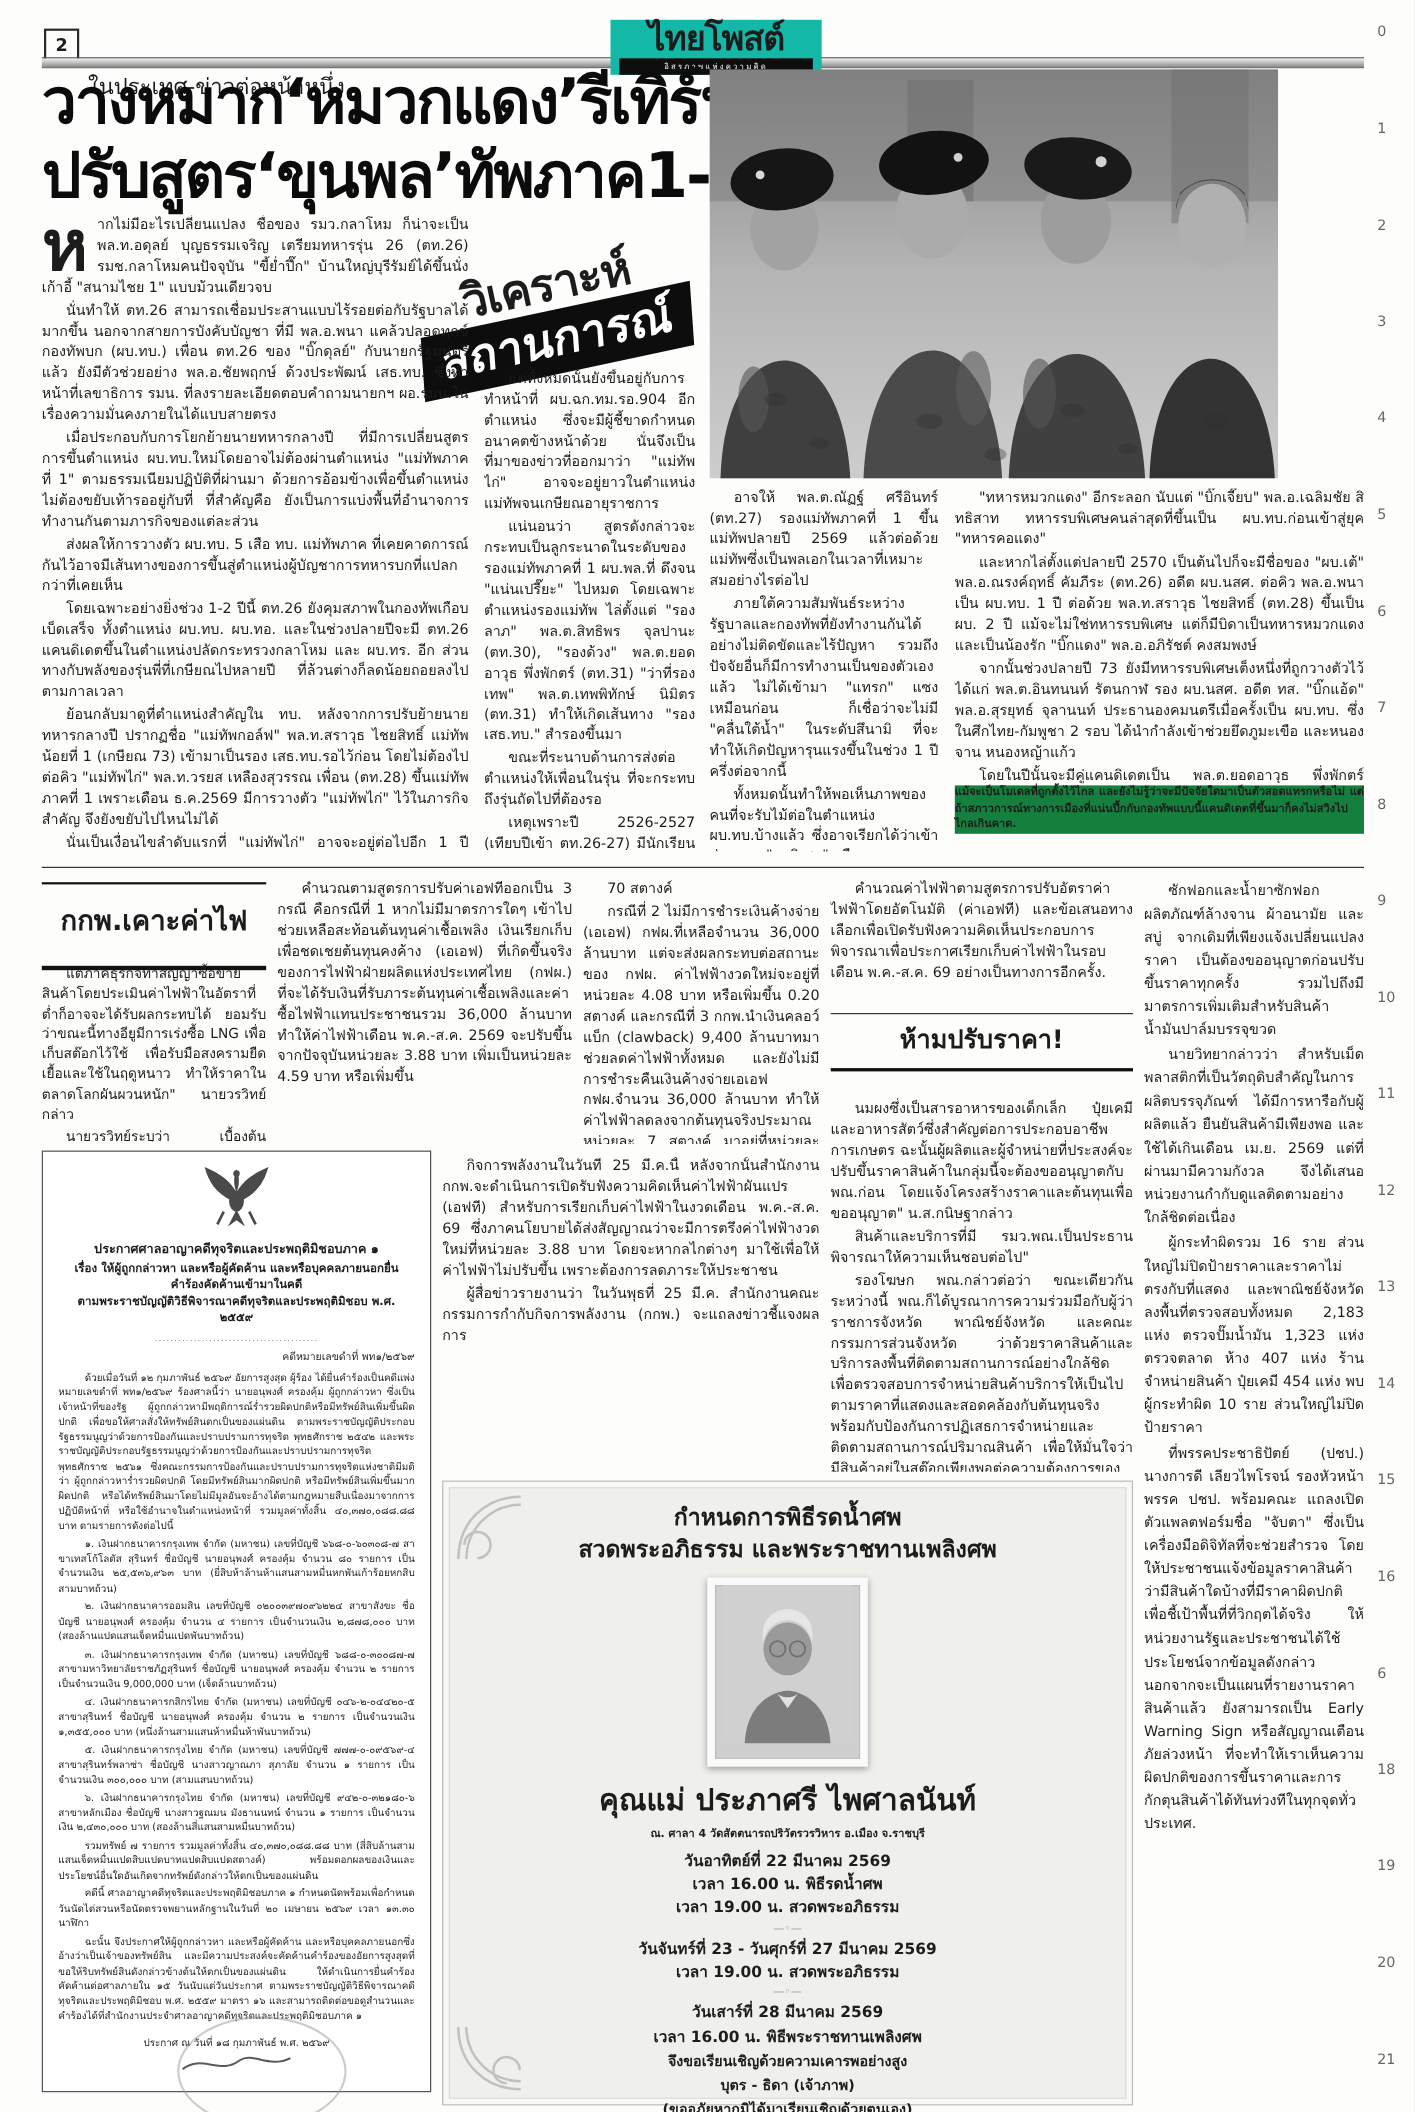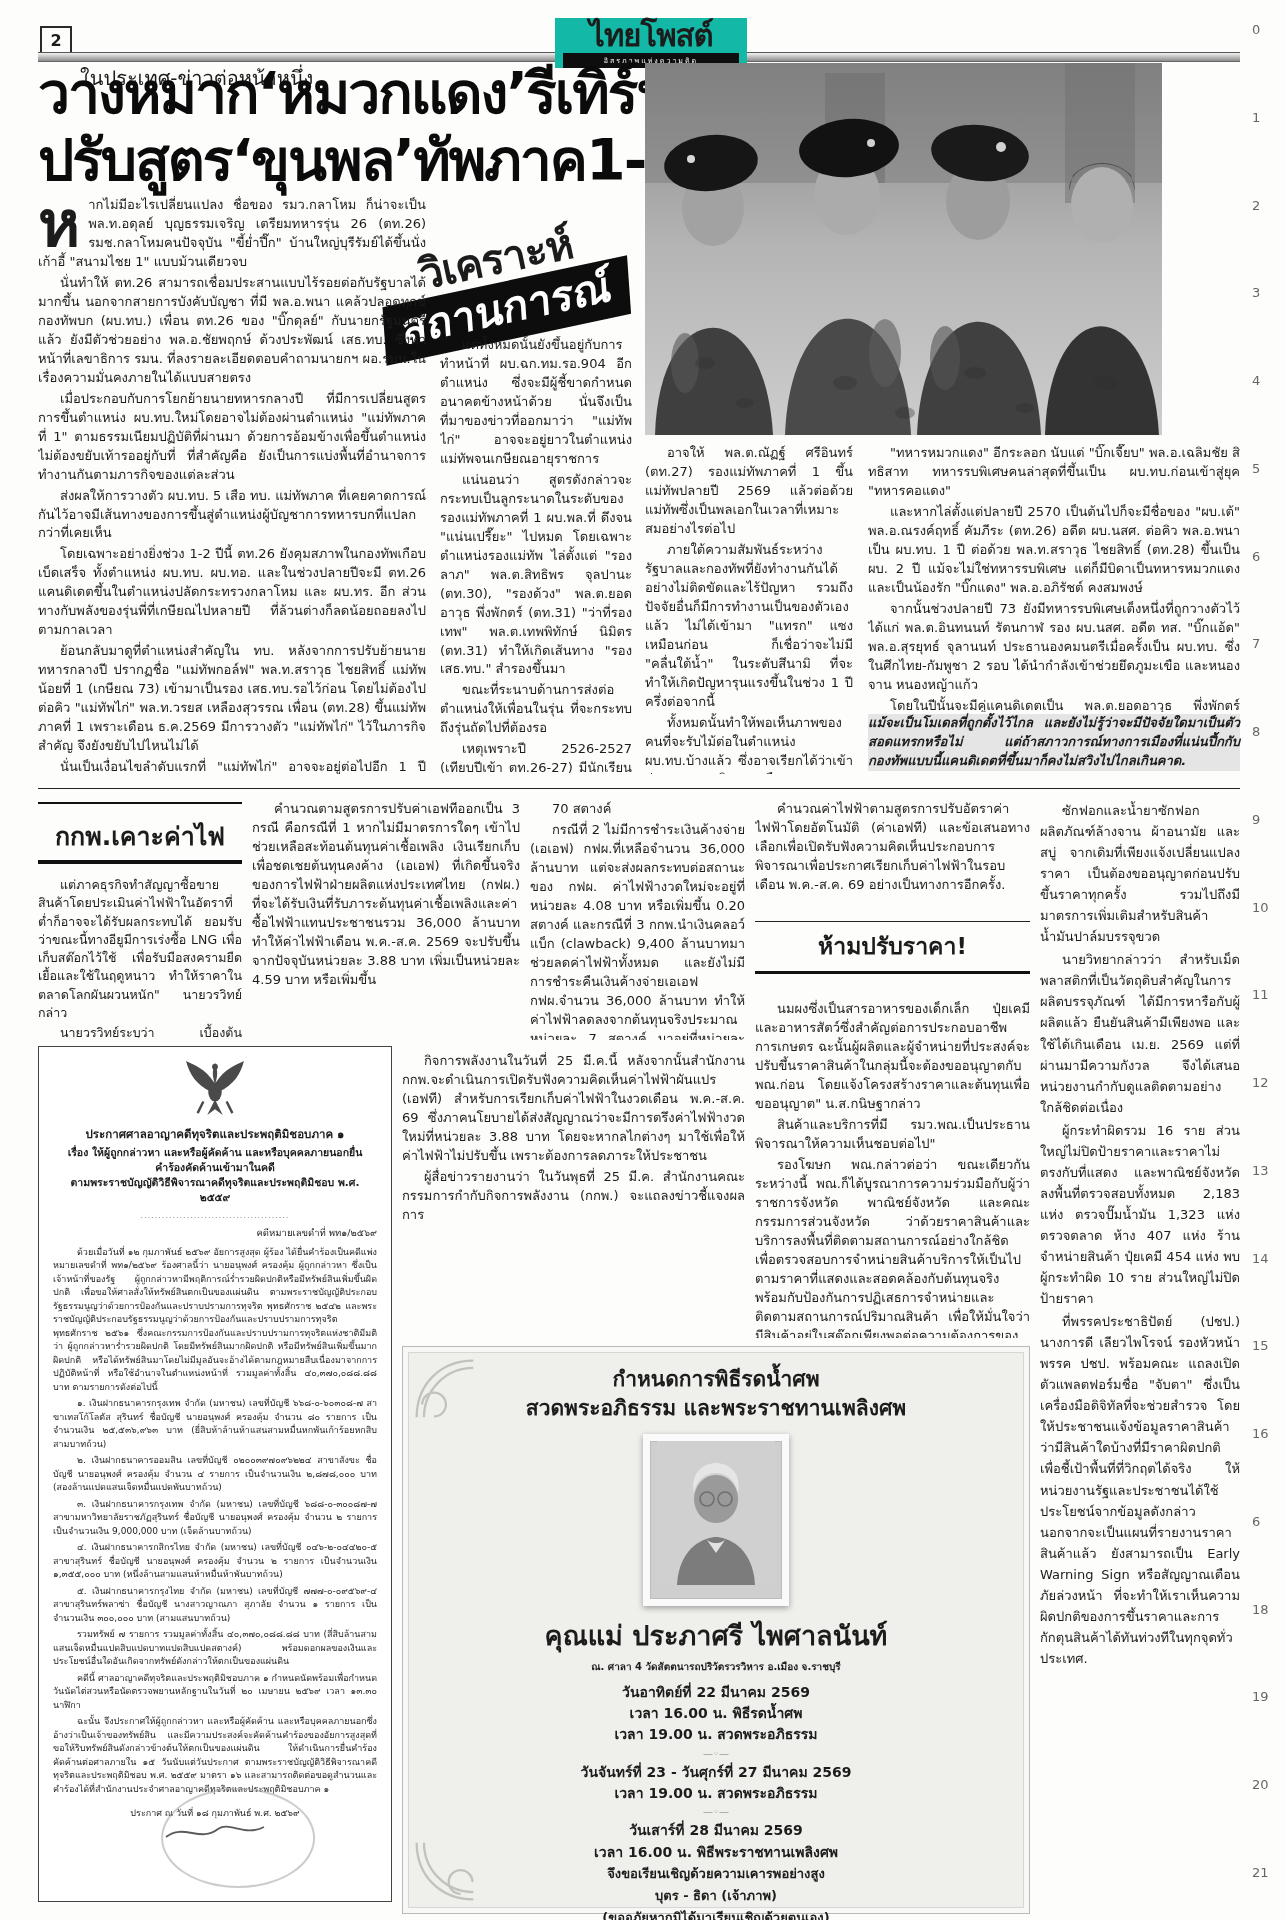--- a/index.html
+++ b/index.html
@@ -25,26 +25,26 @@
              line-height:50px;padding:2px 18px 6px;transform:skewX(-8deg);}
   .photo{position:absolute;left:645px;top:63px;width:517px;height:372px;}
   .col{position:absolute;overflow:hidden;text-align:justify;font-size:13px;line-height:1.46;}
   .col p{margin:0 0 2px;text-indent:22px;}
   #lead-col1{left:38px;top:196px;width:388px;height:578px;}
   #lead-col1 .p-first{text-indent:0;}
   .dropcap{float:left;font-size:64px;font-weight:900;line-height:52px;padding:2px 8px 0 0;}
   #lead-col2{left:440px;top:336px;width:192px;height:438px;}
   #lead-col3{left:645px;top:444px;width:208px;height:330px;}
   #lead-col4{left:868px;top:444px;width:372px;height:268px;}
-  .closing{position:absolute;left:868px;top:714px;width:372px;background:#e5e5e5;font-size:13px;
-           line-height:1.45;font-weight:700;font-style:italic;text-align:justify;}
+  .closing{position:absolute;left:868px;top:714px;width:372px;background:#15803d;font-size:10px;
+           line-height:1.45;font-weight:700;text-align:justify;}
   .divider{position:absolute;left:38px;top:788px;width:1202px;border-top:1.5px solid #222;}
   
   .story-header{position:absolute;left:38px;top:802px;width:204px;text-align:center;font-size:25px;
-                font-weight:800;padding:12px 0 4px;border-top:2px solid #111;border-bottom:4px solid #111;}
+                font-weight:800;padding:12px 0 22px;border-top:2px solid #111;border-bottom:4px solid #111;}
   #colA{left:38px;top:876px;width:204px;height:162px;font-size:12.5px;}
   #colB{left:252px;top:800px;width:268px;height:240px;}
   #colC{left:530px;top:800px;width:215px;height:240px;}
   #colB2{left:402px;top:1052px;width:343px;height:286px;}
   #colD{left:755px;top:800px;width:275px;height:538px;}
   #colE{left:1040px;top:800px;width:200px;height:1112px;line-height:1.62;}
   .sub-headline{display:block;text-align:center;font-size:23px;font-weight:800;margin:26px 0;
                 padding:8px 0;border-top:1px solid #222;border-bottom:3.5px solid #111;text-indent:0;}
   
   .docbox{position:absolute;left:38px;top:1046px;width:354px;height:856px;border:1.5px solid #444;
@@ -259,20 +259,21 @@
     </div>
     <div class="doc-dots">..........................................</div>
     <div class="doc-caseno">คดีหมายเลขดำที่ พท๑/๒๕๖๙</div>
     <div class="doc-body">
         <p>ด้วยเมื่อวันที่ ๑๒ กุมภาพันธ์ ๒๕๖๙ อัยการสูงสุด ผู้ร้อง ได้ยื่นคำร้องเป็นคดีแพ่งหมายเลขดำที่ พท๑/๒๕๖๙ ร้องศาลนี้ว่า นายอนุพงศ์ ครองคุ้ม ผู้ถูกกล่าวหา ซึ่งเป็นเจ้าหน้าที่ของรัฐ ผู้ถูกกล่าวหามีพฤติการณ์ร่ำรวยผิดปกติหรือมีทรัพย์สินเพิ่มขึ้นผิดปกติ เพื่อขอให้ศาลสั่งให้ทรัพย์สินตกเป็นของแผ่นดิน ตามพระราชบัญญัติประกอบรัฐธรรมนูญว่าด้วยการป้องกันและปราบปรามการทุจริต พุทธศักราช ๒๕๔๒ และพระราชบัญญัติประกอบรัฐธรรมนูญว่าด้วยการป้องกันและปราบปรามการทุจริต พุทธศักราช ๒๕๖๑ ซึ่งคณะกรรมการป้องกันและปราบปรามการทุจริตแห่งชาติมีมติว่า ผู้ถูกกล่าวหาร่ำรวยผิดปกติ โดยมีทรัพย์สินมากผิดปกติ หรือมีทรัพย์สินเพิ่มขึ้นมากผิดปกติ หรือได้ทรัพย์สินมาโดยไม่มีมูลอันจะอ้างได้ตามกฎหมายสืบเนื่องมาจากการปฏิบัติหน้าที่ หรือใช้อำนาจในตำแหน่งหน้าที่ รวมมูลค่าทั้งสิ้น ๔๐,๓๗๐,๐๘๘.๘๘ บาท ตามรายการดังต่อไปนี้</p>
         <p>๑. เงินฝากธนาคารกรุงเทพ จำกัด (มหาชน) เลขที่บัญชี ๖๖๘-๐-๖๐๓๐๘-๗ สาขาเทสโก้โลตัส สุรินทร์ ชื่อบัญชี นายอนุพงศ์ ครองคุ้ม จำนวน ๘๐ รายการ เป็นจำนวนเงิน ๒๕,๕๓๖,๙๖๓ บาท (ยี่สิบห้าล้านห้าแสนสามหมื่นหกพันเก้าร้อยหกสิบสามบาทถ้วน)</p>
         <p>๒. เงินฝากธนาคารออมสิน เลขที่บัญชี ๐๒๐๐๓๙๗๐๙๖๒๒๔ สาขาสังขะ ชื่อบัญชี นายอนุพงศ์ ครองคุ้ม จำนวน ๔ รายการ เป็นจำนวนเงิน ๒,๘๗๘,๐๐๐ บาท (สองล้านแปดแสนเจ็ดหมื่นแปดพันบาทถ้วน)</p>
         <p>๓. เงินฝากธนาคารกรุงเทพ จำกัด (มหาชน) เลขที่บัญชี ๖๘๘-๐-๓๐๐๘๗-๗ สาขามหาวิทยาลัยราชภัฏสุรินทร์ ชื่อบัญชี นายอนุพงศ์ ครองคุ้ม จำนวน ๒ รายการ เป็นจำนวนเงิน 9,000,000 บาท (เจ็ดล้านบาทถ้วน)</p>
         <p>๔. เงินฝากธนาคารกสิกรไทย จำกัด (มหาชน) เลขที่บัญชี ๐๔๖-๒-๐๔๔๒๐-๕ สาขาสุรินทร์ ชื่อบัญชี นายอนุพงศ์ ครองคุ้ม จำนวน ๒ รายการ เป็นจำนวนเงิน ๑,๓๕๕,๐๐๐ บาท (หนึ่งล้านสามแสนห้าหมื่นห้าพันบาทถ้วน)</p>
         <p>๕. เงินฝากธนาคารกรุงไทย จำกัด (มหาชน) เลขที่บัญชี ๗๗๗-๐-๐๙๕๖๙-๔ สาขาสุรินทร์พลาซ่า ชื่อบัญชี นางสาวญาณภา สุภาลัย จำนวน ๑ รายการ เป็นจำนวนเงิน ๓๐๐,๐๐๐ บาท (สามแสนบาทถ้วน)</p>
+        <p>๖. เงินฝากธนาคารกรุงไทย จำกัด (มหาชน) เลขที่บัญชี ๙๔๒-๐-๓๒๑๘๐-๖ สาขาหลักเมือง ชื่อบัญชี นางสาวฐณมน มังธานนทน์ จำนวน ๑ รายการ เป็นจำนวนเงิน ๒,๔๓๐,๐๐๐ บาท (สองล้านสี่แสนสามหมื่นบาทถ้วน)</p>
         <p>รวมทรัพย์ ๗ รายการ รวมมูลค่าทั้งสิ้น ๔๐,๓๗๐,๐๘๘.๘๘ บาท (สี่สิบล้านสามแสนเจ็ดหมื่นแปดสิบแปดบาทแปดสิบแปดสตางค์) พร้อมดอกผลของเงินและประโยชน์อื่นใดอันเกิดจากทรัพย์ดังกล่าวให้ตกเป็นของแผ่นดิน</p>
         <p>คดีนี้ ศาลอาญาคดีทุจริตและประพฤติมิชอบภาค ๑ กำหนดนัดพร้อมเพื่อกำหนดวันนัดไต่สวนหรือนัดตรวจพยานหลักฐานในวันที่ ๒๐ เมษายน ๒๕๖๙ เวลา ๑๓.๓๐ นาฬิกา</p>
         <p>ฉะนั้น จึงประกาศให้ผู้ถูกกล่าวหา และหรือผู้คัดค้าน และหรือบุคคลภายนอกซึ่งอ้างว่าเป็นเจ้าของทรัพย์สิน และมีความประสงค์จะคัดค้านคำร้องของอัยการสูงสุดที่ขอให้ริบทรัพย์สินดังกล่าวข้างต้นให้ตกเป็นของแผ่นดิน ให้ดำเนินการยื่นคำร้องคัดค้านต่อศาลภายใน ๑๕ วันนับแต่วันประกาศ ตามพระราชบัญญัติวิธีพิจารณาคดีทุจริตและประพฤติมิชอบ พ.ศ. ๒๕๕๙ มาตรา ๑๖ และสามารถติดต่อขอดูสำนวนและคำร้องได้ที่สำนักงานประจำศาลอาญาคดีทุจริตและประพฤติมิชอบภาค ๑</p>
       </div>
     <div class="doc-sign">
       <div class="doc-stamp"></div>
       <div>ประกาศ ณ วันที่ ๑๘ กุมภาพันธ์ พ.ศ. ๒๕๖๙</div>
       <svg width="110" height="22" viewBox="0 0 110 22">
         <path d="M6 16 C24 2 40 22 58 8 C70 0 84 16 104 6" stroke="#5a5a5a" stroke-width="1.8" fill="none"></path>
       </svg>

